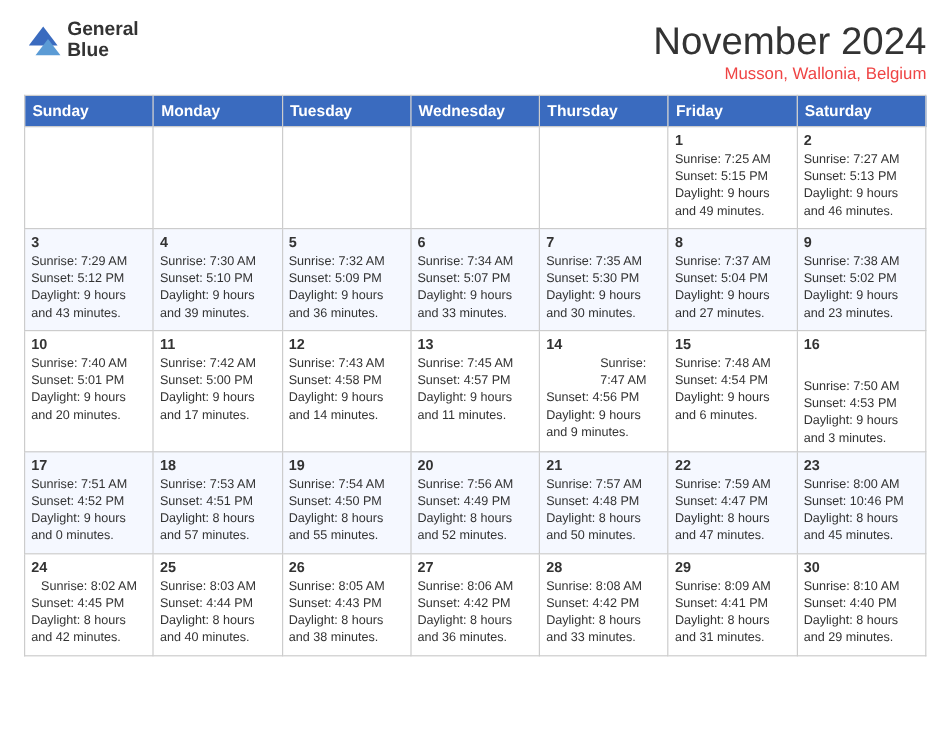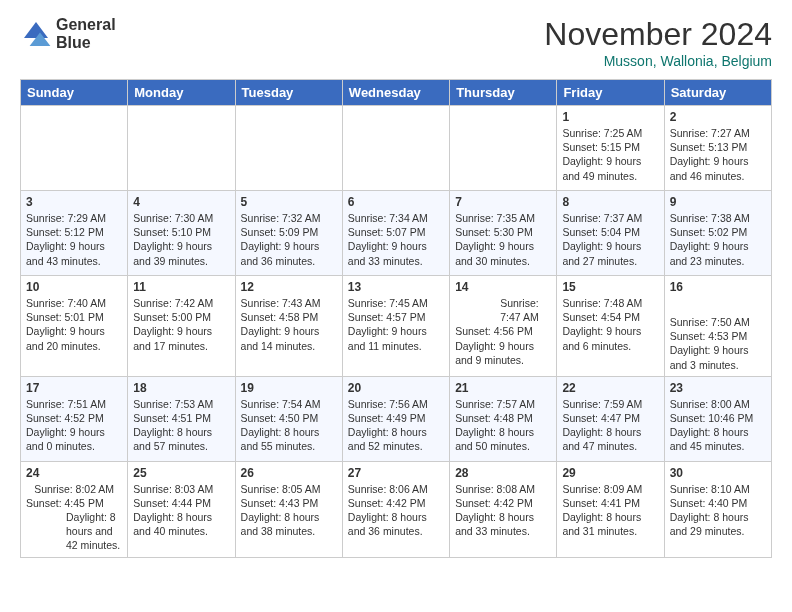--- a/index.html
+++ b/index.html
@@ -42,21 +42,21 @@
     .title-block {
       text-align: right;
     }
     .month-title {
       font-size: 32px;
       font-weight: normal;
       color: #333;
     }
     .location {
       font-size: 14px;
-      color: #0f766e;
+      color: #ef4444;
     }
     table {
       width: 100%;
       border-collapse: collapse;
       table-layout: fixed;
     }
     thead th {
       background-color: #3a6bbf;
       color: #fff;
       text-align: left;
@@ -272,21 +272,21 @@
             <div style="line-height: 1.35;">Sunrise: 8:00 AM</div>
             <div style="line-height: 1.35;">Sunset: 10:46 PM</div>
             <div style="line-height: 1.35;">Daylight: 8 hours and 45 minutes.</div>
           </td>
         </tr>
         <tr>
           <td>
             <span class="day-num">24</span>
             <div style="line-height: 1.35; text-align: center;">Sunrise: 8:02 AM</div>
             <div style="line-height: 1.35;">Sunset: 4:45 PM</div>
-            <div style="line-height: 1.35; margin-left: 40px;">Daylight: 8 hours and 42 minutes.</div>
+            <div style="line-height: 1.35;">Daylight: 8 hours and 42 minutes.</div>
           </td>
           <td>
             <span class="day-num">25</span>
             <div style="line-height: 1.35;">Sunrise: 8:03 AM</div>
             <div style="line-height: 1.35;">Sunset: 4:44 PM</div>
             <div style="line-height: 1.35;">Daylight: 8 hours and 40 minutes.</div>
           </td>
           <td>
             <span class="day-num">26</span>
             <div style="line-height: 1.35;">Sunrise: 8:05 AM</div>

